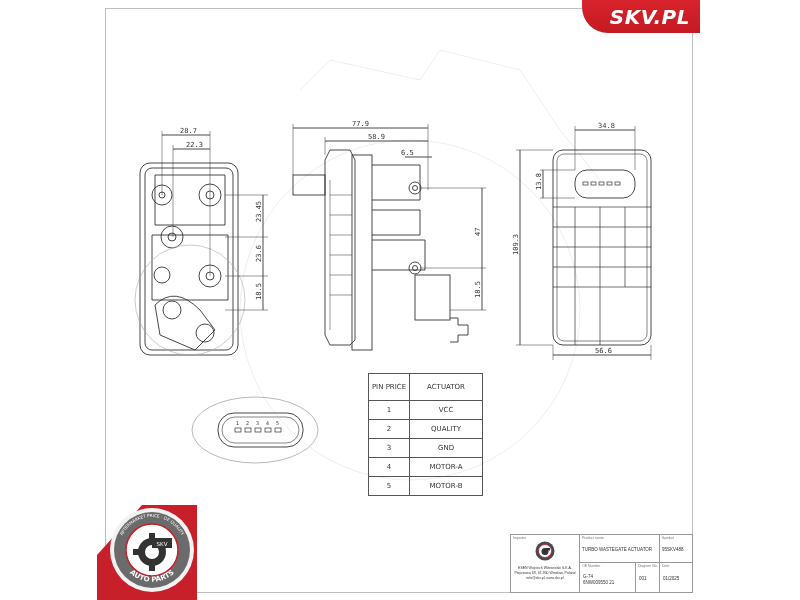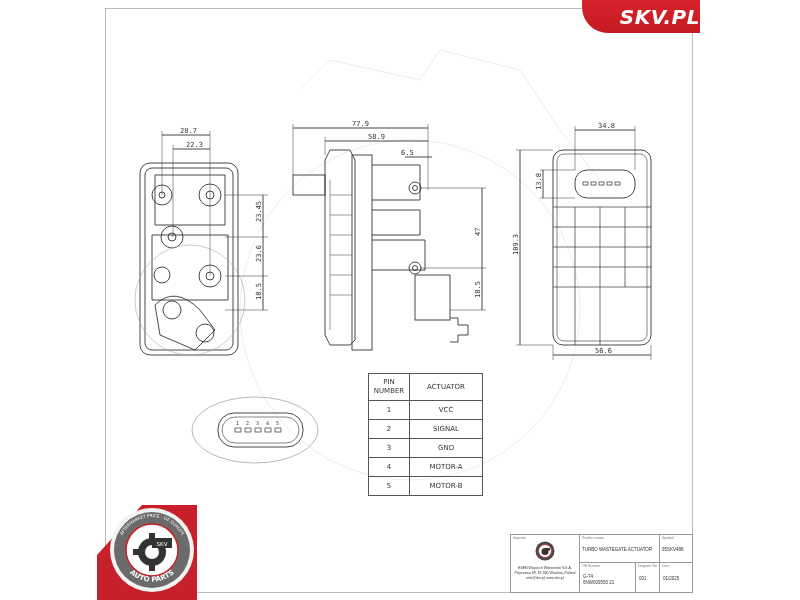--- a/index.html
+++ b/index.html
@@ -1,18 +1,18 @@
 <!DOCTYPE html>
 <html><head>
 <meta charset="utf-8">
 <style>
   html,body{margin:0;padding:0;background:#ffffff;}
   body{width:800px;height:600px;position:relative;overflow:hidden;font-family:"Liberation Sans",sans-serif;}
   .frame{position:absolute;left:105px;top:8px;width:588px;height:585px;border:1px solid #bdbdbd;box-sizing:border-box;}
-  .brand-tab{position:absolute;left:582px;top:0;width:118px;height:33px;background:linear-gradient(180deg,#d8232c 0%,#c41a22 100%);border-bottom-left-radius:26px;display:flex;align-items:center;justify-content:flex-end;padding-right:0;box-sizing:border-box;}
+  .brand-tab{position:absolute;left:582px;top:0;width:118px;height:33px;background:linear-gradient(180deg,#d8232c 0%,#c41a22 100%);border-bottom-left-radius:26px;display:flex;align-items:center;justify-content:flex-end;padding-right:10px;box-sizing:border-box;}
   .brand-tab span{color:#fff;font-weight:bold;font-style:italic;font-size:20px;letter-spacing:0.5px;font-family:"DejaVu Sans",sans-serif;}
   svg.drawing{position:absolute;left:0;top:0;}
   .dim{font-family:"DejaVu Sans Mono",monospace;font-size:7px;fill:#333;}
   .pin-table{position:absolute;left:368px;top:373px;border-collapse:collapse;font-family:"DejaVu Sans",sans-serif;font-size:7px;color:#333;}
   .pin-table td,.pin-table th{border:1px solid #555;text-align:center;font-weight:normal;padding:0;}
   .pin-table th{height:26px;line-height:9px;}
   .pin-table td{height:18px;}
   .pin-table .c1{width:40px;}
   .pin-table .c2{width:72px;}
   .title-block{position:absolute;left:510px;top:534px;width:183px;height:59px;border:1px solid #999;box-sizing:border-box;font-family:"Liberation Sans",sans-serif;color:#333;}
@@ -167,30 +167,30 @@
   <text class="dim" x="236" y="425" style="font-size:5px">1</text>
   <text class="dim" x="246" y="425" style="font-size:5px">2</text>
   <text class="dim" x="256" y="425" style="font-size:5px">3</text>
   <text class="dim" x="266" y="425" style="font-size:5px">4</text>
   <text class="dim" x="276" y="425" style="font-size:5px">5</text>
 </svg>
 
 <table class="pin-table">
   <tbody>
       <tr>
-    <th class="c1">PIN NUMBER</th>
+    <th class="c1">PIN PRICE</th>
     <th class="c2">ACTUATOR</th>
   </tr>
   <tr>
     <td class="c1">1</td>
     <td class="c2">VCC</td>
   </tr>
   <tr>
     <td class="c1">2</td>
-    <td class="c2">SIGNAL</td>
+    <td class="c2">QUALITY</td>
   </tr>
   <tr>
     <td class="c1">3</td>
     <td class="c2">GND</td>
   </tr>
   <tr>
     <td class="c1">4</td>
     <td class="c2">MOTOR-A</td>
   </tr>
   <tr>

